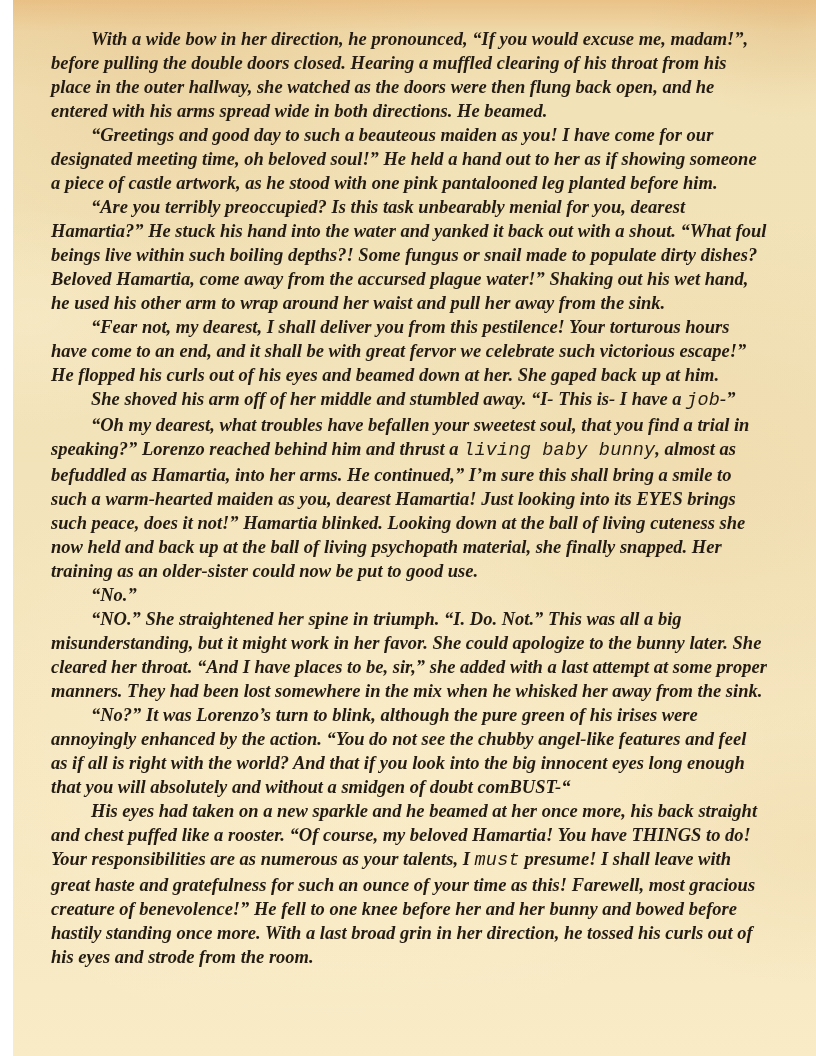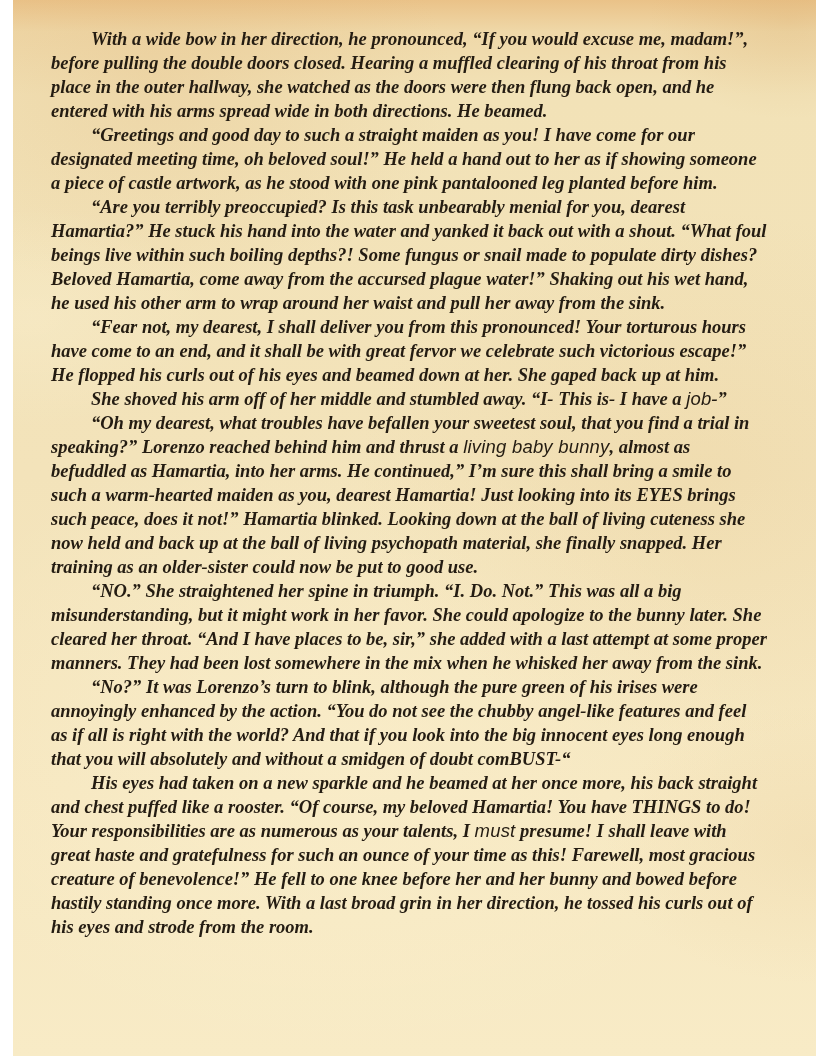--- a/index.html
+++ b/index.html
@@ -38,34 +38,35 @@
     font-size: 18.5px;
     line-height: 24px;
     color: #241c12;
     text-align: left;
   }
   .story p {
     margin: 0;
     text-indent: 40px;
   }
   .story .em {
-    font-family: Liberation Sans, sans-serif;
+    font-family: Liberation Mono, monospace;
     font-style: italic;
     font-weight: 400;
     letter-spacing: 0.2px;
   }
 </style>
 </head>
 <body>
 
 <div class="page" style="color: rgb(36, 28, 18); margin-left: 13px;">
   <main class="story">
       <p><span>With a wide bow in her direction, he pronounced, “If you would excuse me, madam!”, before pulling the double doors closed. Hearing a muffled clearing of his throat from his place in the outer hallway, she watched as the doors were then flung back open, and he entered with his arms spread wide in both directions. He beamed.</span></p>
-      <p><span>“Greetings and good day to such a straight maiden as you! I have come for our designated meeting time, oh beloved soul!” He held a hand out to her as if showing someone a piece of castle artwork, as he stood with one pink pantalooned leg planted before him.</span></p>
+      <p><span>“Greetings and good day to such a beauteous maiden as you! I have come for our designated meeting time, oh beloved soul!” He held a hand out to her as if showing someone a piece of castle artwork, as he stood with one pink pantalooned leg planted before him.</span></p>
       <p><span>“Are you terribly preoccupied? Is this task unbearably menial for you, dearest Hamartia?” He stuck his hand into the water and yanked it back out with a shout. “What foul beings live within such boiling depths?! Some fungus or snail made to populate dirty dishes? Beloved Hamartia, come away from the accursed plague water!” Shaking out his wet hand, he used his other arm to wrap around her waist and pull her away from the sink.</span></p>
-      <p><span>“Fear not, my dearest, I shall deliver you from this pronounced! Your torturous hours have come to an end, and it shall be with great fervor we celebrate such victorious escape!” He flopped his curls out of his eyes and beamed down at her. She gaped back up at him.</span></p>
+      <p><span>“Fear not, my dearest, I shall deliver you from this pestilence! Your torturous hours have come to an end, and it shall be with great fervor we celebrate such victorious escape!” He flopped his curls out of his eyes and beamed down at her. She gaped back up at him.</span></p>
       <p><span>She shoved his arm off of her middle and stumbled away. “I- This is- I have a </span><span class="em">job</span><span>-”</span></p>
       <p><span>“Oh my dearest, what troubles have befallen your sweetest soul, that you find a trial in speaking?” Lorenzo reached behind him and thrust a </span><span class="em">living baby bunny</span><span>, almost as befuddled as Hamartia, into her arms. He continued,” I’m sure this shall bring a smile to such a warm-hearted maiden as you, dearest Hamartia! Just looking into its EYES brings such peace, does it not!” Hamartia blinked. Looking down at the ball of living cuteness she now held and back up at the ball of living psychopath material, she finally snapped. Her training as an older-sister could now be put to good use.</span></p>
+      <p><span>“No.”</span></p>
       <p><span>“NO.” She straightened her spine in triumph. “I. Do. Not.” This was all a big misunderstanding, but it might work in her favor. She could apologize to the bunny later. She cleared her throat. “And I have places to be, sir,” she added with a last attempt at some proper manners. They had been lost somewhere in the mix when he whisked her away from the sink.</span></p>
       <p><span>“No?” It was Lorenzo’s turn to blink, although the pure green of his irises were annoyingly enhanced by the action. “You do not see the chubby angel-like features and feel as if all is right with the world? And that if you look into the big innocent eyes long enough that you will absolutely and without a smidgen of doubt comBUST-“</span></p>
       <p><span>His eyes had taken on a new sparkle and he beamed at her once more, his back straight and chest puffed like a rooster. “Of course, my beloved Hamartia! You have THINGS to do! Your responsibilities are as numerous as your talents, I </span><span class="em">must</span><span> presume! I shall leave with great haste and gratefulness for such an ounce of your time as this! Farewell, most gracious creature of benevolence!” He fell to one knee before her and her bunny and bowed before hastily standing once more. With a last broad grin in her direction, he tossed his curls out of his eyes and strode from the room.</span></p>
     </main>
 </div>
 
 </body></html>

